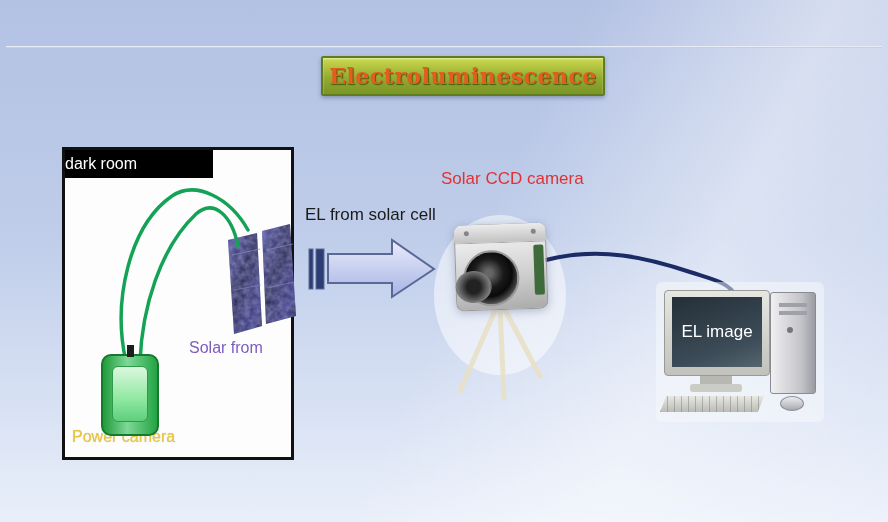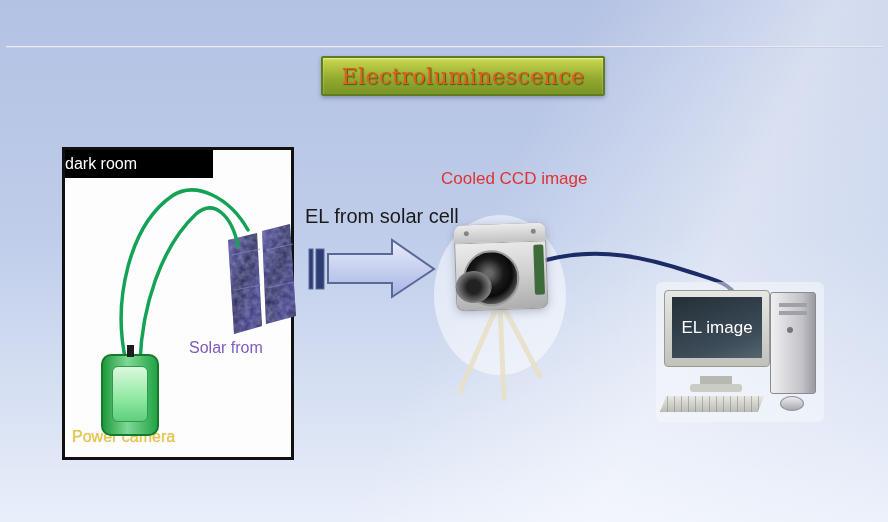--- a/index.html
+++ b/index.html
@@ -12,33 +12,33 @@
   }
   .topline{position:absolute;top:46px;left:6px;right:6px;height:1px;background:#e8ecf6;border-bottom:1px solid rgba(140,150,185,.35);z-index:1;}
   .title-box{
     position:absolute;left:321px;top:56px;width:280px;height:36px;z-index:3;
     display:flex;align-items:center;justify-content:center;
     background:linear-gradient(to bottom,#ccd94e,#94ab30 55%,#7a9426);
     border:2px solid #5f7d1d;border-radius:2px;
     box-shadow:0 2px 4px rgba(40,50,80,.35), inset 0 1px 2px rgba(255,255,255,.55);
   }
   .title-text{
-    font-family:"DejaVu Serif",serif;font-weight:normal;font-size:22px;letter-spacing:.5px;
+    font-family:"DejaVu Serif",serif;font-weight:bold;font-size:22px;letter-spacing:.5px;
     color:var(--title-text,#e65c1e);text-shadow:1px 1px 1px rgba(60,80,10,.85);
   }
   .darkroom{position:absolute;left:62px;top:147px;width:232px;height:313px;background:#fdfdfd;border:3px solid #111;z-index:1;box-sizing:border-box;}
   .darkroom-header{position:absolute;left:0;top:0;width:148px;height:28px;background:#000;color:#fff;font-size:16px;line-height:28px;box-sizing:border-box;}
   .overlay{position:absolute;left:0;top:0;width:888px;height:522px;z-index:2;pointer-events:none;}
   .wire{fill:none;stroke:var(--wire,#14a257);stroke-width:3.5;stroke-linecap:round;}
   .cable{fill:none;stroke:var(--cable,#1b2b66);stroke-width:4;stroke-linecap:round;}
   .arrow-shape{fill:url(#arrowGrad);stroke:var(--arrow-stroke,#5a6898);stroke-width:2;}
   .arrow-bar{fill:#2e3c74;stroke:var(--arrow-stroke,#5a6898);stroke-width:1;}
   .tripod{stroke:rgba(232,224,198,.9);stroke-width:5;stroke-linecap:round;}
   .lbl{position:absolute;z-index:3;white-space:nowrap;}
-  .label-el{left:305px;top:205px;font-size:20px;color:#1a1a1a;}
+  .label-el{left:305px;top:205px;font-size:17px;color:#1a1a1a;}
   .label-camera{left:441px;top:169px;font-size:17px;color:var(--camera-label,#e03232);}
   .label-solar{left:189px;top:339px;font-size:16px;color:var(--solar-cell-label,#7d5cc0);}
   .label-power{left:72px;top:428px;font-size:16px;color:var(--power-supply-label,#e9c93f);text-shadow:0 0 1px rgba(120,90,0,.4);}
   
   .power-supply{position:absolute;left:101px;top:354px;width:58px;height:82px;z-index:3;
     border-radius:10px;border:2px solid #157a2c;
     background:linear-gradient(90deg,#1f9a3a,#7fd896 45%,#23a344);box-sizing:border-box;}
   .ps-screen{position:absolute;left:9px;top:10px;right:9px;bottom:12px;border-radius:6px;
     background:linear-gradient(to bottom,#dbf8de,#8ee8a0 60%,#5ecf7c);border:1px solid #2f9a4c;}
   .ps-plug{position:absolute;left:24px;top:-11px;width:7px;height:12px;background:#1d1d1d;}
@@ -57,21 +57,21 @@
   .lens-front{position:absolute;left:0px;top:46px;width:34px;height:30px;border-radius:50%;border:1px solid #777;
     background:radial-gradient(circle,#222 30%,#777 70%,#b8b8b8 95%);}
   
   .computer{position:absolute;left:658px;top:284px;width:164px;height:136px;z-index:3;}
   .pc-backdrop{position:absolute;inset:-2px;background:rgba(248,249,252,.5);border-radius:6px;}
   .tower{position:absolute;left:112px;top:8px;width:46px;height:102px;border-radius:3px;border:1px solid #8a8a92;
     background:linear-gradient(90deg,#f0f0f2,#c2c2c8 70%,#9a9aa2);box-sizing:border-box;}
   .tower-slot{position:absolute;left:8px;width:28px;height:4px;background:#a0a0a8;}
   .tower-slot.s1{top:10px}.tower-slot.s2{top:18px}
   .tower-btn{position:absolute;left:16px;top:34px;width:6px;height:6px;border-radius:50%;background:#777;}
-  .monitor{position:absolute;left:6px;top:6px;width:106px;height:77px;border-radius:4px;border:1px solid #9a9a94;
+  .monitor{position:absolute;left:6px;top:6px;width:106px;height:86px;border-radius:4px;border:1px solid #9a9a94;
     background:linear-gradient(#e6e6e2,#c2c2bc);box-sizing:border-box;}
   .screen{position:absolute;left:7px;top:6px;right:7px;bottom:8px;
     background:linear-gradient(160deg,#242f38,#3c4c58 70%,#55666f);
     display:flex;align-items:center;justify-content:center;}
   .screen-text{color:#fff;font-size:17px;}
   .stand{position:absolute;left:42px;top:92px;width:32px;height:10px;background:#b8b8b2;}
   .base{position:absolute;left:32px;top:100px;width:52px;height:8px;background:#ccccc6;border-radius:3px;}
   .keyboard{position:absolute;left:2px;top:112px;width:104px;height:16px;
     background:
       repeating-linear-gradient(90deg,rgba(130,130,125,.5) 0 1px,transparent 1px 7px),
@@ -141,21 +141,21 @@
     <g>
       <line class="tripod" x1="497" y1="306" x2="460" y2="391"></line>
       <line class="tripod" x1="500" y1="306" x2="504" y2="398"></line>
       <line class="tripod" x1="503" y1="306" x2="540" y2="376"></line>
     </g>
 
     <path class="cable" d="M 546 260 C 600 246, 648 258, 690 272 C 714 280, 728 282, 736 296"></path>
   </svg>
 
   <div class="lbl label-el">EL from solar cell</div>
-  <div class="lbl label-camera">Cooled CCD image</div>
+  <div class="lbl label-camera">Solar CCD camera</div>
   <div class="lbl label-solar">Solar from</div>
   <div class="lbl label-power">Power camera</div>
 
   <div class="power-supply">
     <div class="ps-plug"></div>
     <div class="ps-screen"></div>
   </div>
 
   <div class="camera">
     <div class="cam-body"></div>

